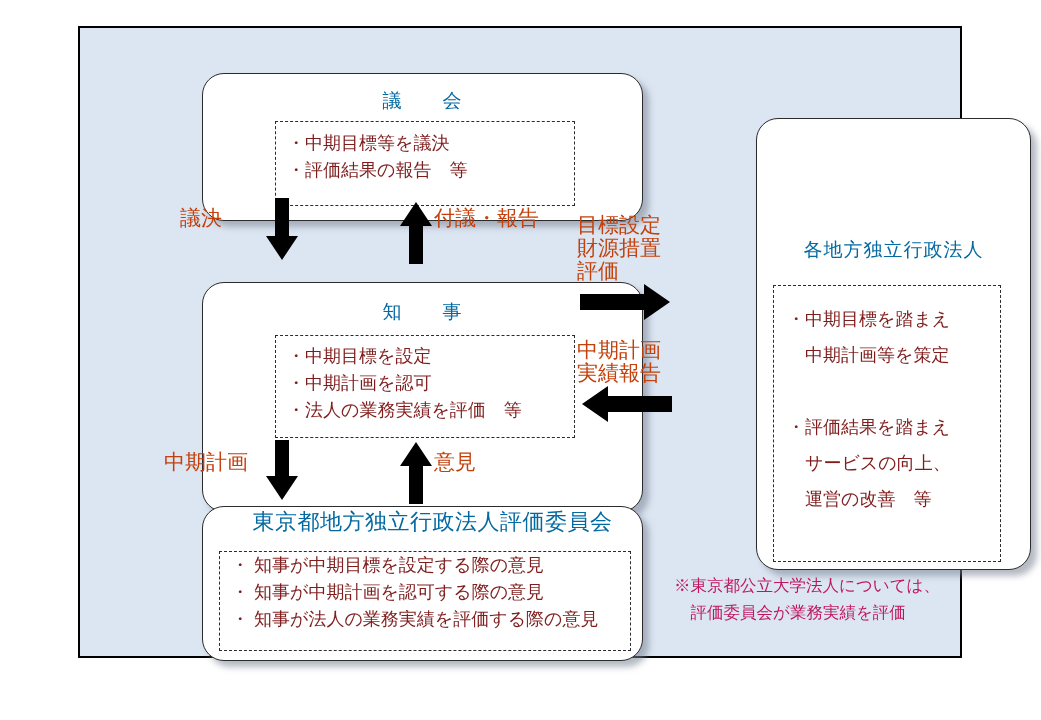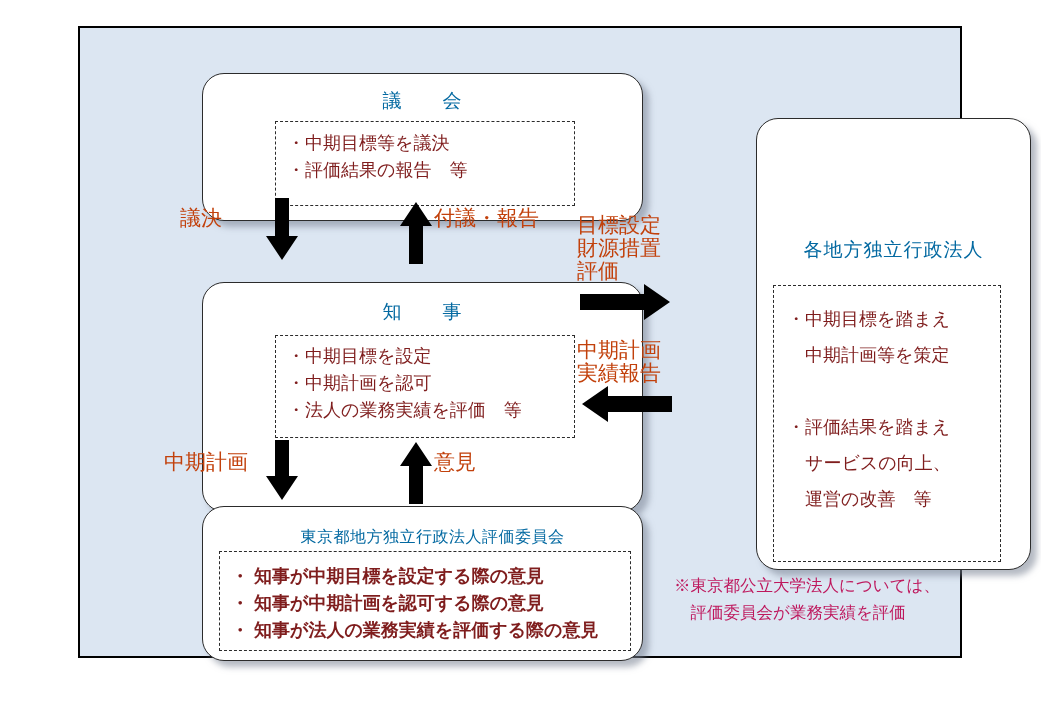--- a/index.html
+++ b/index.html
@@ -68,23 +68,23 @@
   #box-chiji {
     left: 122px; top: 254px; width: 441px; height: 230px;
   }
   #box-chiji .rbox-title { top: 16px; }
   #box-chiji .dashbox { left: 72px; top: 52px; width: 300px; height: 103px; }
   #box-chiji .lines { left: 84px; top: 60px; }
 
   #box-iinkai {
     left: 122px; top: 478px; width: 441px; height: 155px;
   }
-  #box-iinkai .rbox-title { top: 20px; font-size: 16px; letter-spacing: 0.5px; margin-left: 20px;}
+  #box-iinkai .rbox-title { top: 0; font-size: 22px; letter-spacing: 0.5px; margin-left: 20px;}
   #box-iinkai .dashbox { left: 16px; top: 44px; width: 412px; height: 100px; }
-  #box-iinkai .lines { left: 28px; top: 56px; font-weight: bold; }
+  #box-iinkai .lines { left: 28px; top: 45px; }
 
   #box-houjin {
     left: 676px; top: 90px; width: 275px; height: 452px;
   }
   #box-houjin .rbox-title { top: 118px; font-size: 19px; }
   #box-houjin .dashbox { left: 16px; top: 166px; width: 228px; height: 277px; }
   #box-houjin .lines { left: 30px; top: 182px; line-height: 36px; }
 
   
   .arrow-v, .arrow-h {

